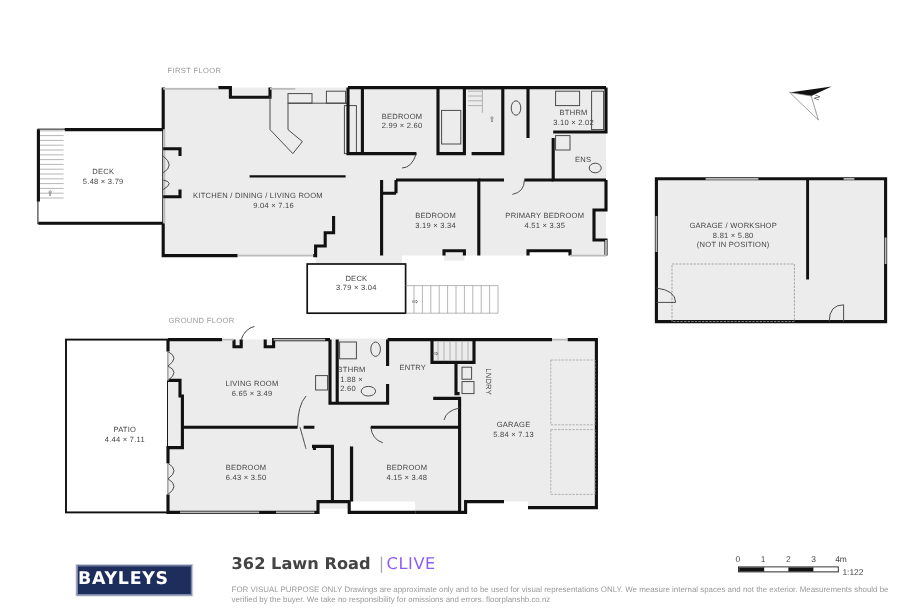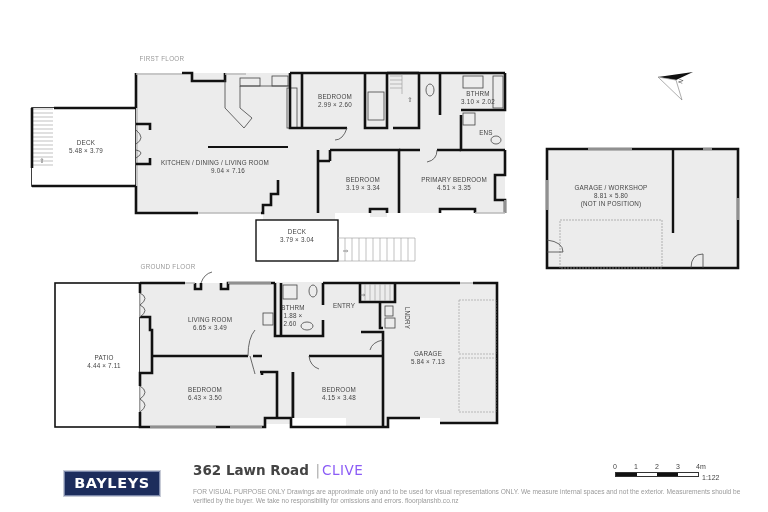--- a/index.html
+++ b/index.html
@@ -6,21 +6,21 @@
   body { width: 768px; height: 512px; position: relative; overflow: hidden; font-family: "Liberation Sans", sans-serif; }
   #plan { position: absolute; left: 0; top: 0; width: 768px; height: 512px; }
   .room { fill: #ececec; }
   .wall { fill: none; stroke: #111; stroke-width: 2.6; stroke-linejoin: miter; }
   .thin { fill: none; stroke: #444; stroke-width: 0.8; }
   .win { stroke: #bbb; stroke-width: 1.5; }
   .outline { fill: #fff; stroke: #111; stroke-width: 1.6; }
   .rlabel { font-family: "Liberation Sans", sans-serif; font-size: 6.3px; fill: #444; text-anchor: middle; letter-spacing: 0.2px; }
   .flabel { font-family: "Liberation Sans", sans-serif; font-size: 6.3px; fill: #999; text-anchor: middle; letter-spacing: 0.3px; }
   .stair { stroke: #999; stroke-width: 0.6; }
-  .logo { position: absolute; left: 64px; top: 471px; width: 96px; height: 25px; background: #1d2d5c; border: 1px solid #7a86a8; box-sizing: border-box; color: #fff; font-family: "DejaVu Sans", sans-serif; font-weight: bold; font-size: 14.5px; letter-spacing: 0.6px; text-align: center; line-height: 23px; box-shadow: 0 0 0 1px #c7cbd6; }
+  .logo { position: absolute; left: 64px; top: 471px; width: 96px; height: 25px; background: #1d2d5c; border: 1px solid #7a86a8; box-sizing: border-box; color: #fff; font-family: "DejaVu Sans", sans-serif; font-weight: bold; font-size: 14.5px; letter-spacing: 0.6px; text-align: left; line-height: 23px; box-shadow: 0 0 0 1px #c7cbd6; }
   .address { position: absolute; left: 193px; top: 462px; font-family: "DejaVu Sans", sans-serif; font-size: 13.5px; color: #444; font-weight: bold; white-space: nowrap; }
   .address .sep { color: #aaa; font-weight: normal; margin: 0 2px; }
   .address .suburb { color: #8b5cf6; font-weight: normal; letter-spacing: 0.5px; }
   .disclaimer { position: absolute; left: 193px; top: 487px; width: 560px; font-size: 6.6px; line-height: 9px; color: #9a9a9a; }
   .scale { position: absolute; left: 610px; top: 463px; width: 120px; height: 28px; }
   .scale .ticks { position: absolute; top: 0; left: 0; width: 120px; font-size: 7px; color: #444; }
   .scale .ticks span { position: absolute; }
   .scale .bar { position: absolute; top: 9px; left: 5px; height: 5px; width: 84px; border: 1px solid #333; display: flex; box-sizing: border-box; }
   .scale .bar div { flex: 1; }
   .scale .ratio { position: absolute; left: 92px; top: 11px; font-size: 7px; color: #444; }

